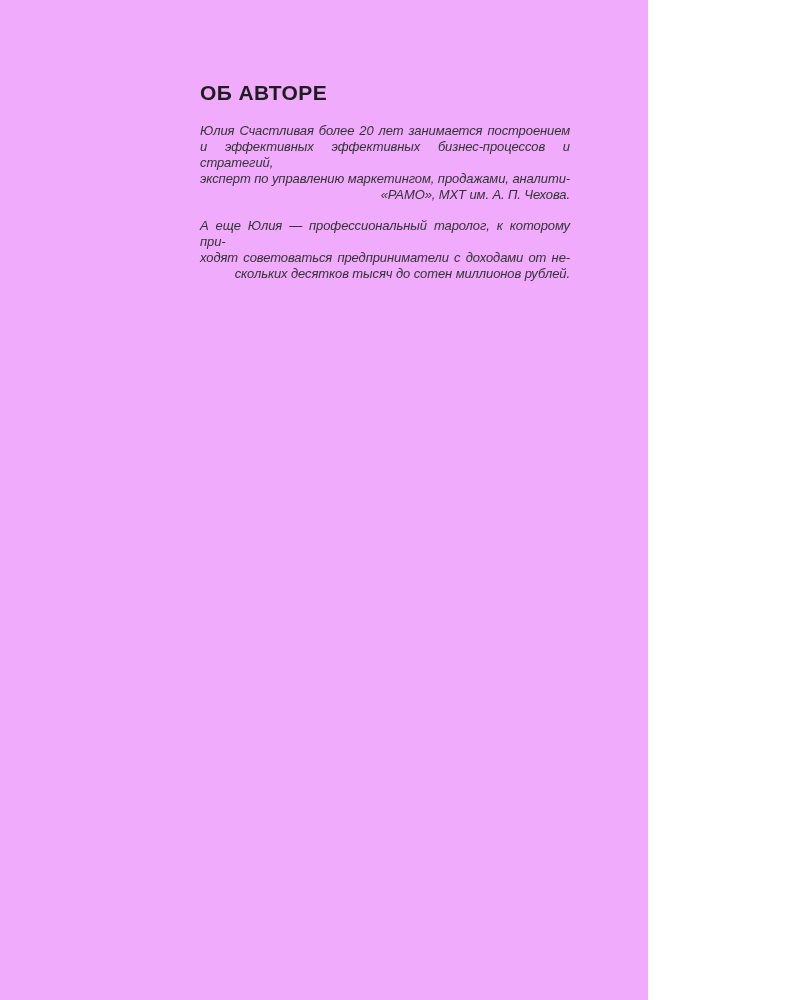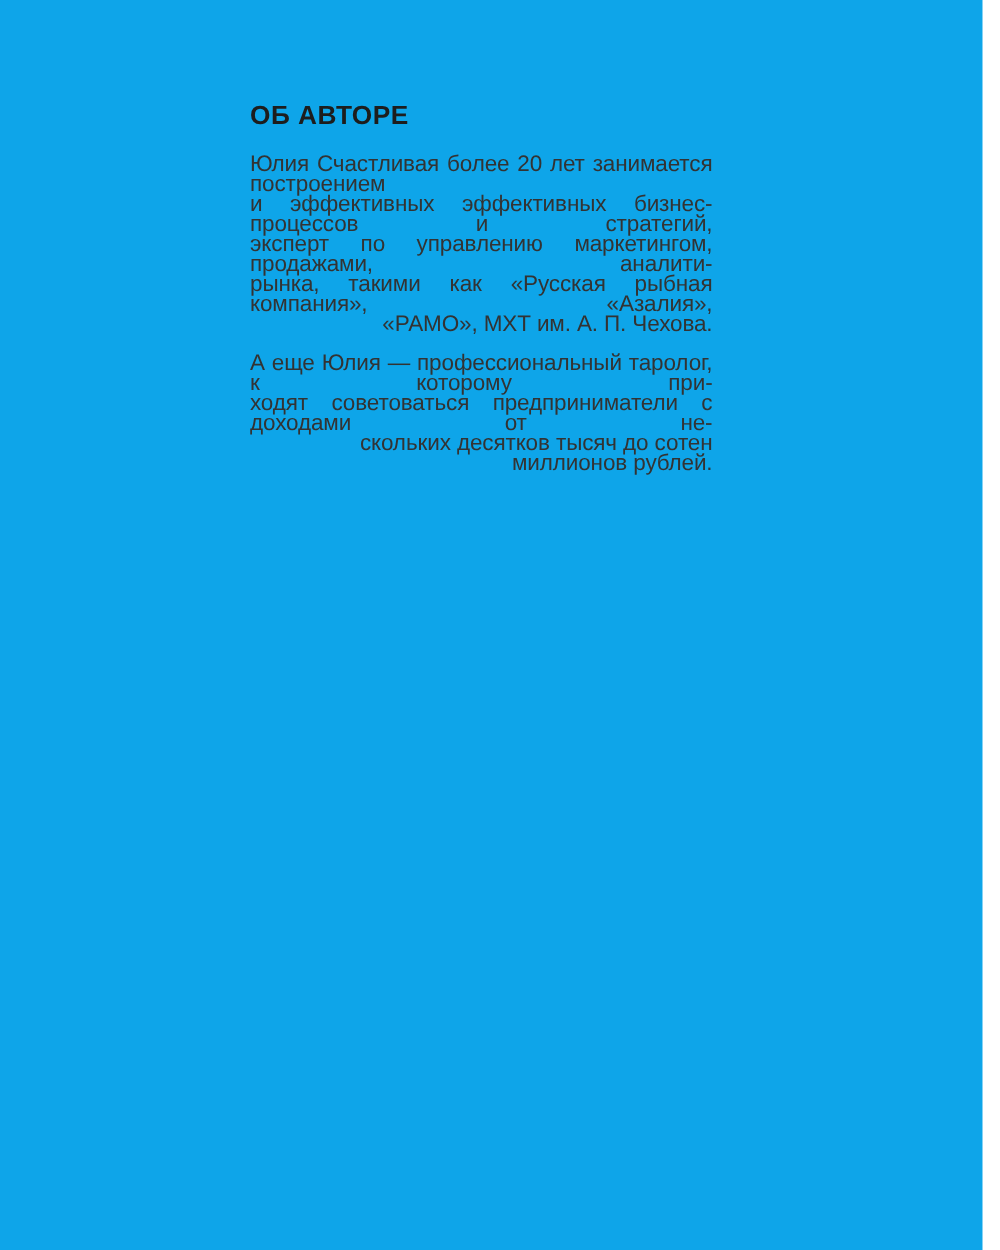--- a/index.html
+++ b/index.html
@@ -2,45 +2,46 @@
 <html><head>
 <meta charset="utf-8">
 <style>
   html, body {
     margin: 0;
     padding: 0;
     background: #ffffff;
   }
   .page {
     position: relative;
-    width: 786px;
+    width: 648px;
     height: 1000px;
-    background: #0ea5e9;
+    background: #f0abfc;
     font-family: "Liberation Sans", "DejaVu Sans", sans-serif;
     overflow: hidden;
   }
   .text-block {
     position: absolute;
     left: 200px;
     top: 81px;
     width: 370px;
   }
   .heading {
     margin: 0 0 18px 0;
     font-size: 21px;
     font-weight: bold;
     letter-spacing: 0.4px;
     color: #1d1d1d;
   }
   .paragraph {
     margin: 0 0 15px 0;
-    font-size: 18px;
+    font-size: 13px;
     line-height: 16px;
     color: #333333;
     letter-spacing: -0.1px;
+    font-style: italic;
   }
   .line {
     text-align: right;
   }
   .line.j {
     text-align: justify;
     text-align-last: justify;
   }
 </style>
 </head>
@@ -48,21 +49,20 @@
 
 <div class="page">
   <div class="text-block">
 
     <h1 class="heading">ОБ АВТОРЕ</h1>
 
     <div class="paragraph">
       <div class="line j">Юлия Счастливая более 20 лет занимается построением</div>
       <div class="line j">и эффективных эффективных бизнес-процессов и стратегий,</div>
       <div class="line j">эксперт по управлению маркетингом, продажами, аналити-</div>
-      <div class="line j">рынка, такими как «Русская рыбная компания», «Азалия»,</div>
       <div class="line">«РАМО», МХТ им. А. П. Чехова.</div>
     </div>
 
     <div class="paragraph">
       <div class="line j">А еще Юлия — профессиональный таролог, к которому при-</div>
       <div class="line j">ходят советоваться предприниматели с доходами от не-</div>
       <div class="line">скольких десятков тысяч до сотен миллионов рублей.</div>
     </div>
 
   </div>

